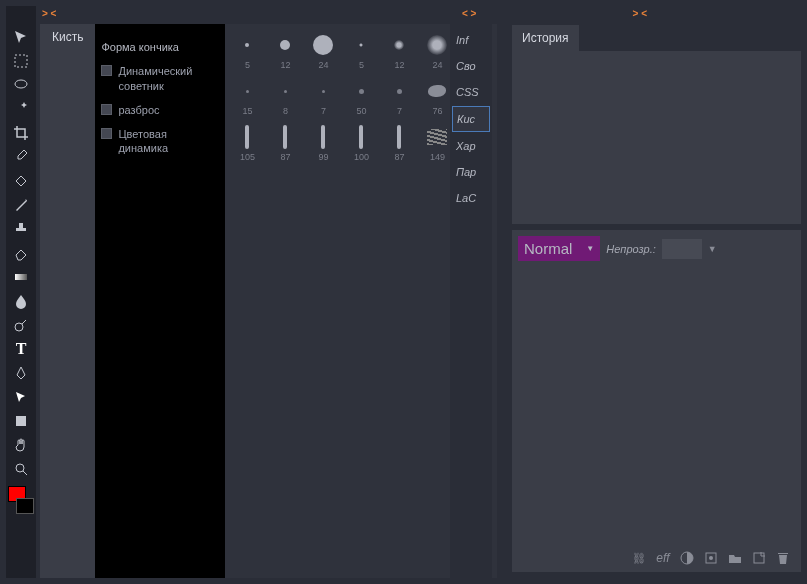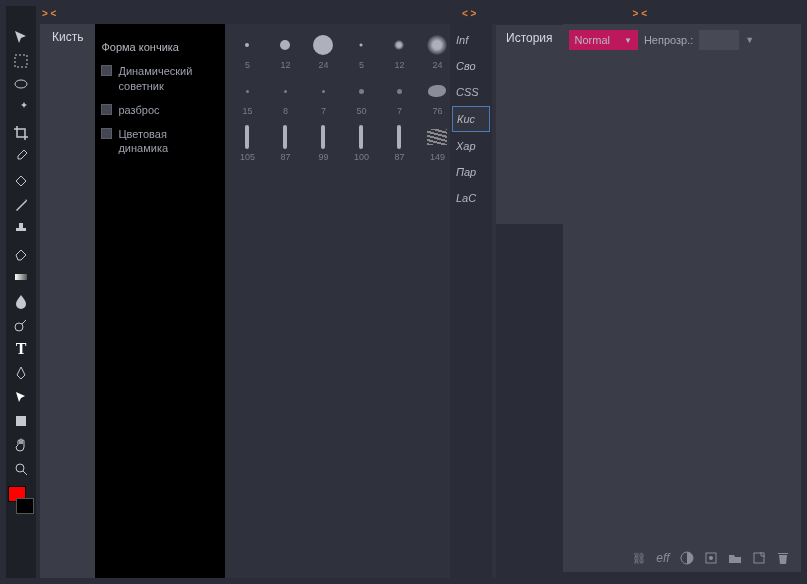--- a/index.html
+++ b/index.html
@@ -34,31 +34,31 @@
 .circ { border-radius:50%; background:#aeb1bb; }
 .circ.soft { background:radial-gradient(circle,#aeb1bb 0%,#aeb1bb 30%,transparent 75%); }
 .stroke { width:4px; height:24px; background:#aeb1bb; border-radius:2px; }
 .scribble { width:20px; height:16px; background:repeating-linear-gradient(15deg,#888 0 2px,transparent 2px 4px); }
 .blob { width:18px; height:12px; background:#8a8d97; border-radius:50% 40% 50% 40%; }
 
 .mid-tabs { width:42px; background:#2a2d37; margin-top:18px; display:flex; flex-direction:column; padding:4px 2px; gap:2px;font-style:italic; }
 .mtab { padding:6px 4px; font-size:11px; color:#b5b8c2; cursor:pointer; text-align:left; }
 .mtab.active { border:1px solid #4a7ab8; background:#323540; }
 
-.right-panel { flex:1; background:#2a2d37; margin-top:18px; display:flex; flex-direction:row; margin-left:4px; }
+.right-panel { flex:1; background:#2a2d37; margin-top:18px; display:flex; flex-direction:column; margin-left:20px; }
 .rp-block { background:#3a3d47; margin-bottom:6px; display:flex; flex-direction:column; }
 .rp-block.hist { height:200px; }
 .rp-block.layers { flex:1; }
 .rp-tab { background:#3a3d47; padding:6px 10px; font-size:12px; color:#d5d8e0; width:fit-content; border-top:1px solid #2a2d37; }
 .rp-tabs-row { background:#2a2d37; display:flex; }
 .rp-area { flex:1; background:#3a3d47; position:relative; }
 .layer-ctrl { display:flex; gap:6px; padding:6px; align-items:center; background:#3a3d47; }
-.dd { background:#be185d; border:none; color:#b5b8c2; font-size:11px; padding:4px 6px; cursor:pointer; display:flex; align-items:center; gap:14px; }
+.dd { background:#701a75; border:none; color:#b5b8c2; font-size:15px; padding:4px 6px; cursor:pointer; display:flex; align-items:center; gap:14px; }
 .dd::after { content:"▼"; font-size:8px; }
-.opac-lbl { font-size:11px; color:#a5a8b2; }
+.opac-lbl { font-size:11px; color:#a5a8b2;font-style:italic; }
 .opac-box { width:40px; height:20px; background:#474a54; }
 .layer-foot { display:flex; gap:8px; padding:6px 10px; justify-content:flex-end; align-items:center; background:#3a3d47; }
 .ficon { width:16px; height:16px; color:#8a8d97; cursor:pointer; display:flex; align-items:center; justify-content:center; font-size:11px; }
 .ficon svg { width:14px; height:14px; fill:#8a8d97; }
 </style>
 </head>
 <body>
 
 <div class="app">
   <span class="corner tl">&gt; &lt;</span>

